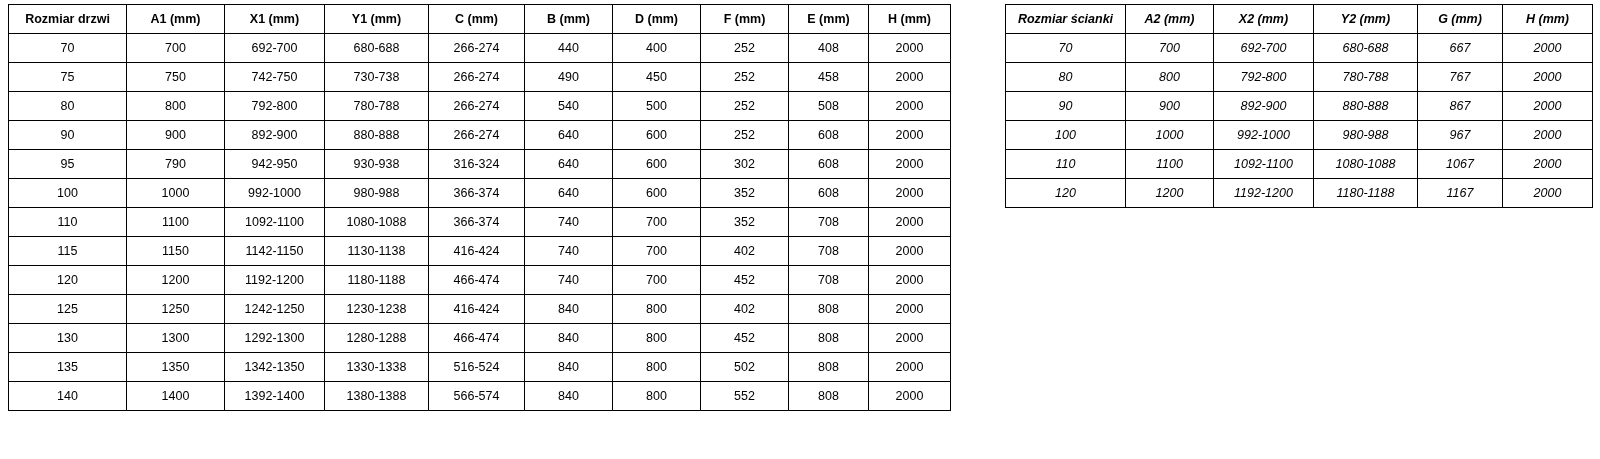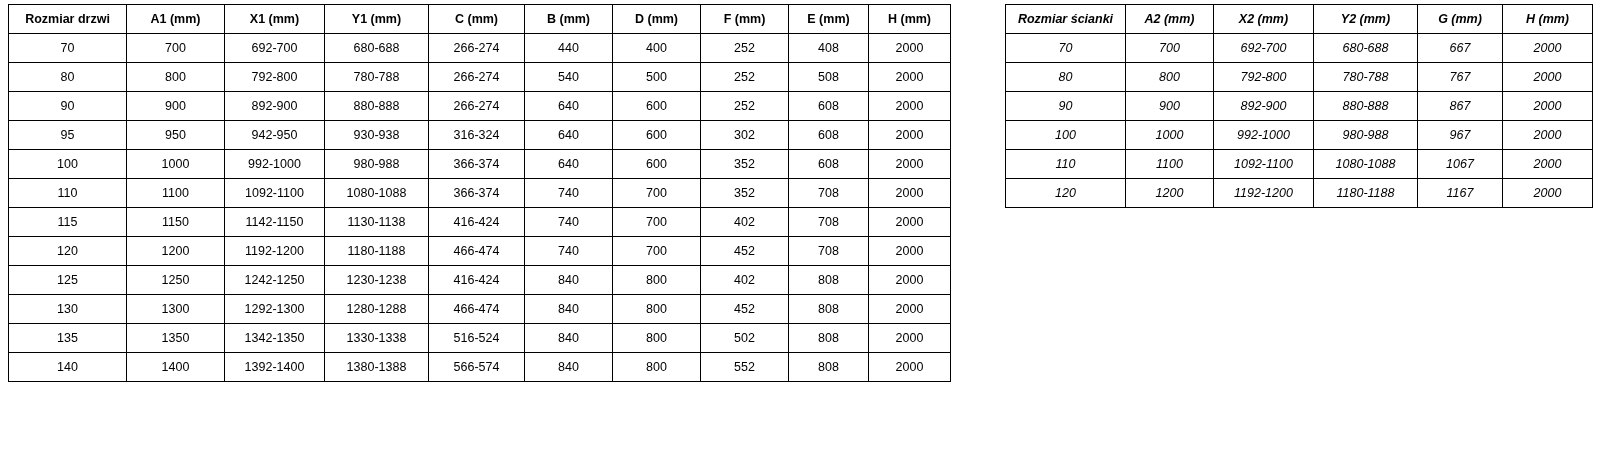--- a/index.html
+++ b/index.html
@@ -118,20 +118,32 @@
             <td>692-700</td>
             <td>680-688</td>
             <td>266-274</td>
             <td>440</td>
             <td>400</td>
             <td>252</td>
             <td>408</td>
             <td>2000</td>
           </tr>
           <tr>
+            <td>75</td>
+            <td>750</td>
+            <td>742-750</td>
+            <td>730-738</td>
+            <td>266-274</td>
+            <td>490</td>
+            <td>450</td>
+            <td>252</td>
+            <td>458</td>
+            <td>2000</td>
+          </tr>
+          <tr>
             <td>80</td>
             <td>800</td>
             <td>792-800</td>
             <td>780-788</td>
             <td>266-274</td>
             <td>540</td>
             <td>500</td>
             <td>252</td>
             <td>508</td>
             <td>2000</td>
@@ -143,21 +155,21 @@
             <td>880-888</td>
             <td>266-274</td>
             <td>640</td>
             <td>600</td>
             <td>252</td>
             <td>608</td>
             <td>2000</td>
           </tr>
           <tr>
             <td>95</td>
-            <td>950</td>
+            <td>790</td>
             <td>942-950</td>
             <td>930-938</td>
             <td>316-324</td>
             <td>640</td>
             <td>600</td>
             <td>302</td>
             <td>608</td>
             <td>2000</td>
           </tr>
           <tr>

